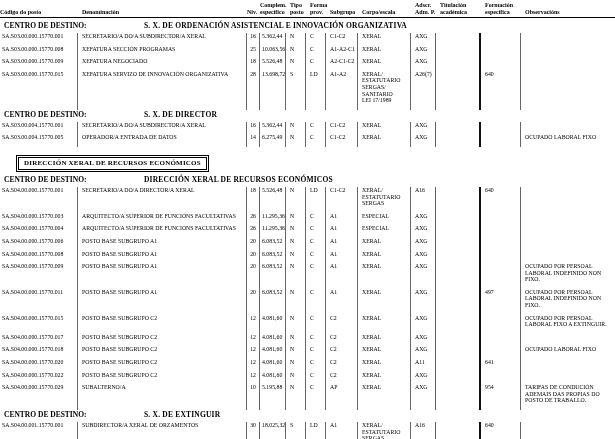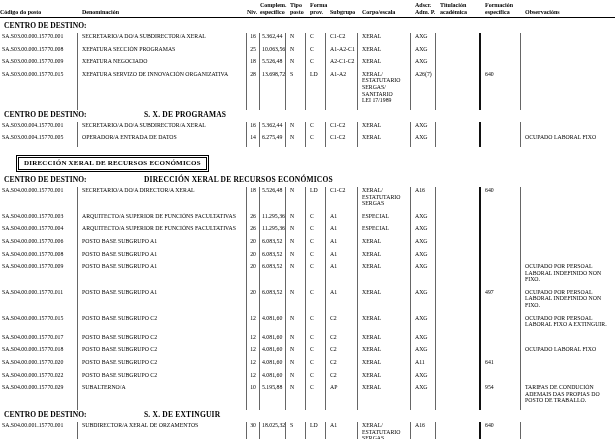--- a/index.html
+++ b/index.html
@@ -110,20 +110,21 @@
     <div class="th pl">
         <span>Observacións</span>
       </div>
   </div>
 
   <div id="sections">
   <section class="section">
 
     <div class="sec-head">
       <span class="sec-label">CENTRO DE DESTINO:</span>
+      <span class="sec-title">S. X. DE ORDENACIÓN ASISTENCIAL E INNOVACIÓN ORGANIZATIVA</span>
     </div>
     <div class="rows grid12">
           <div class="cell c0">SA.S03.00.000.15770.001</div>
           <div class="cell c1">SECRETARIO/A DO/A SUBDIRECTOR/A XERAL</div>
           <div class="cell c2">16</div>
           <div class="cell c3">5.362,44</div>
           <div class="cell c4">N</div>
           <div class="cell c5">C</div>
           <div class="cell c6">C1-C2</div>
           <div class="cell c7">XERAL</div>
@@ -171,21 +172,21 @@
           <div class="cell c9"></div>
           <div class="cell c10">640</div>
           <div class="cell c11"></div>
         </div>
   </section>
 
   <section class="section">
 
     <div class="sec-head">
       <span class="sec-label">CENTRO DE DESTINO:</span>
-      <span class="sec-title">S. X. DE PROGRAMAS</span>
+      <span class="sec-title">S. X. DE DIRECTOR</span>
     </div>
     <div class="rows grid12">
           <div class="cell c0">SA.S03.00.004.15770.001</div>
           <div class="cell c1">SECRETARIO/A DO/A SUBDIRECTOR/A XERAL</div>
           <div class="cell c2">16</div>
           <div class="cell c3">5.362,44</div>
           <div class="cell c4">N</div>
           <div class="cell c5">C</div>
           <div class="cell c6">C1-C2</div>
           <div class="cell c7">XERAL</div>

